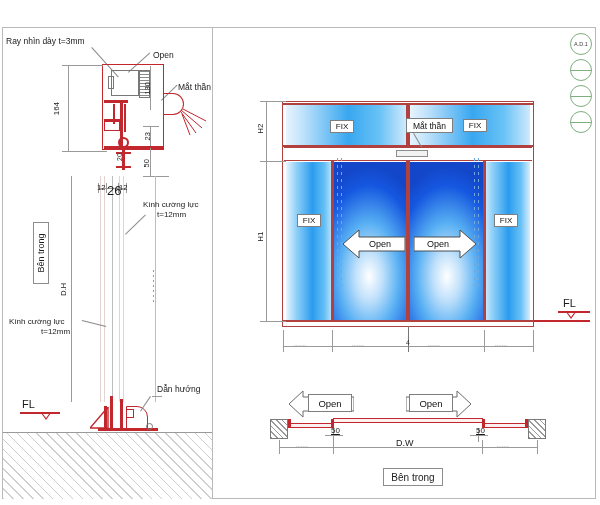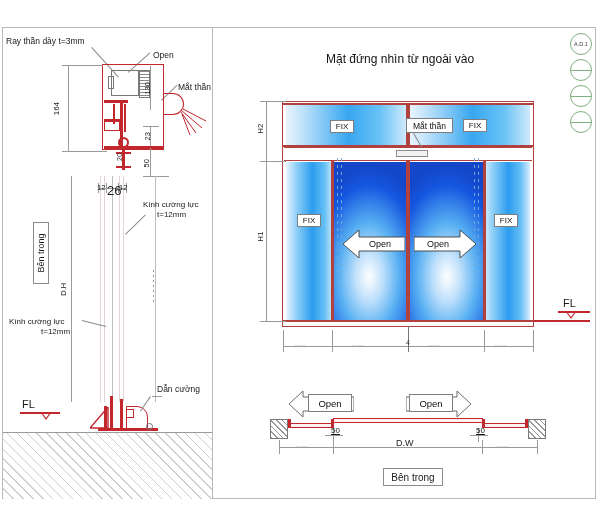--- a/index.html
+++ b/index.html
@@ -215,21 +215,21 @@
   .plan-arrow-outline svg { display:block; }
 </style>
 </head>
 <body>
 
 <div id="sheet">
 
   <div class="frame-outer"></div>
   <div class="frame-divider"></div>
 
-  <div class="lbl" style="left:6px; top:37px; font-size:8.5px;">Ray thần dày t=3mm</div>
+  <div class="lbl" style="left:6px; top:37px; font-size:8.5px;">Ray nhìn dày t=3mm</div>
 
   <div class="leadline" style="left:92px; top:47px; width:40px; transform:rotate(48deg);"></div>
 
   <div class="lbl" style="left:153px; top:51px; font-size:8.5px;">Open</div>
   <div class="leadline" style="left:128px; top:72px; width:29px; transform:rotate(-42deg);"></div>
 
   <div class="lbl" style="left:178px; top:83px; font-size:8.5px;">Mắt thần</div>
   <div class="leadline" style="left:161px; top:100px; width:22px; transform:rotate(-44deg);"></div>
 
   <div class="redbox" style="left:102px; top:64px; width:62px; height:86px;"></div>
@@ -331,25 +331,24 @@
   </svg>
   <div class="redline" style="left:104px; top:406px; width:2.5px; height:23px;"></div>
   <div class="redline" style="left:110px; top:396px; width:2.5px; height:33px;"></div>
   <div class="redline" style="left:120px; top:399px; width:2.5px; height:30px;"></div>
   <div style="position:absolute; left:126px; top:406px; width:22px; height:23px;
               border:1.5px solid #c1272d; border-radius:0 11px 0 0; box-sizing:border-box;"></div>
   <div class="redbox-t" style="left:126px; top:409px; width:8px; height:9px;"></div>
   <div style="position:absolute; left:146px; top:423px; width:7px; height:7px;
               border:1px solid #777; border-radius:50%; box-sizing:border-box;"></div>
 
-  <div class="lbl" style="left:157px; top:385px; font-size:8.5px;">Dẫn cường</div>
+  <div class="lbl" style="left:157px; top:385px; font-size:8.5px;">Dẫn hướng</div>
   <div class="leadline" style="left:140px; top:411px; width:18px; transform:rotate(-56deg);"></div>
   <div class="hline" style="left:152px; top:396px; width:10px;"></div>
 
-  <div class="lbl" style="left:326px; top:53px; font-size:12px; color:#111;">Mặt đứng nhìn từ ngoài vào</div>
 
   <div class="elev-frame" style="left:282px; top:101px; width:252px; height:226px;"></div>
 
   <div class="glass-top" style="left:286px; top:105px; width:120px; height:40px;"></div>
   <div class="glass-top" style="left:410px; top:105px; width:120px; height:40px;"></div>
   <div style="position:absolute; left:406px; top:105px; width:4px; height:40px; background:#b0413e;"></div>
   <div style="position:absolute; left:283px; top:145px; width:250px; height:2px; background:#b0413e;"></div>
   <div style="position:absolute; left:283px; top:103px; width:250px; height:2px; background:#b0413e;"></div>
 
   <div class="fixbox" style="left:330px; top:120px; width:24px; height:13px;">FIX</div>

